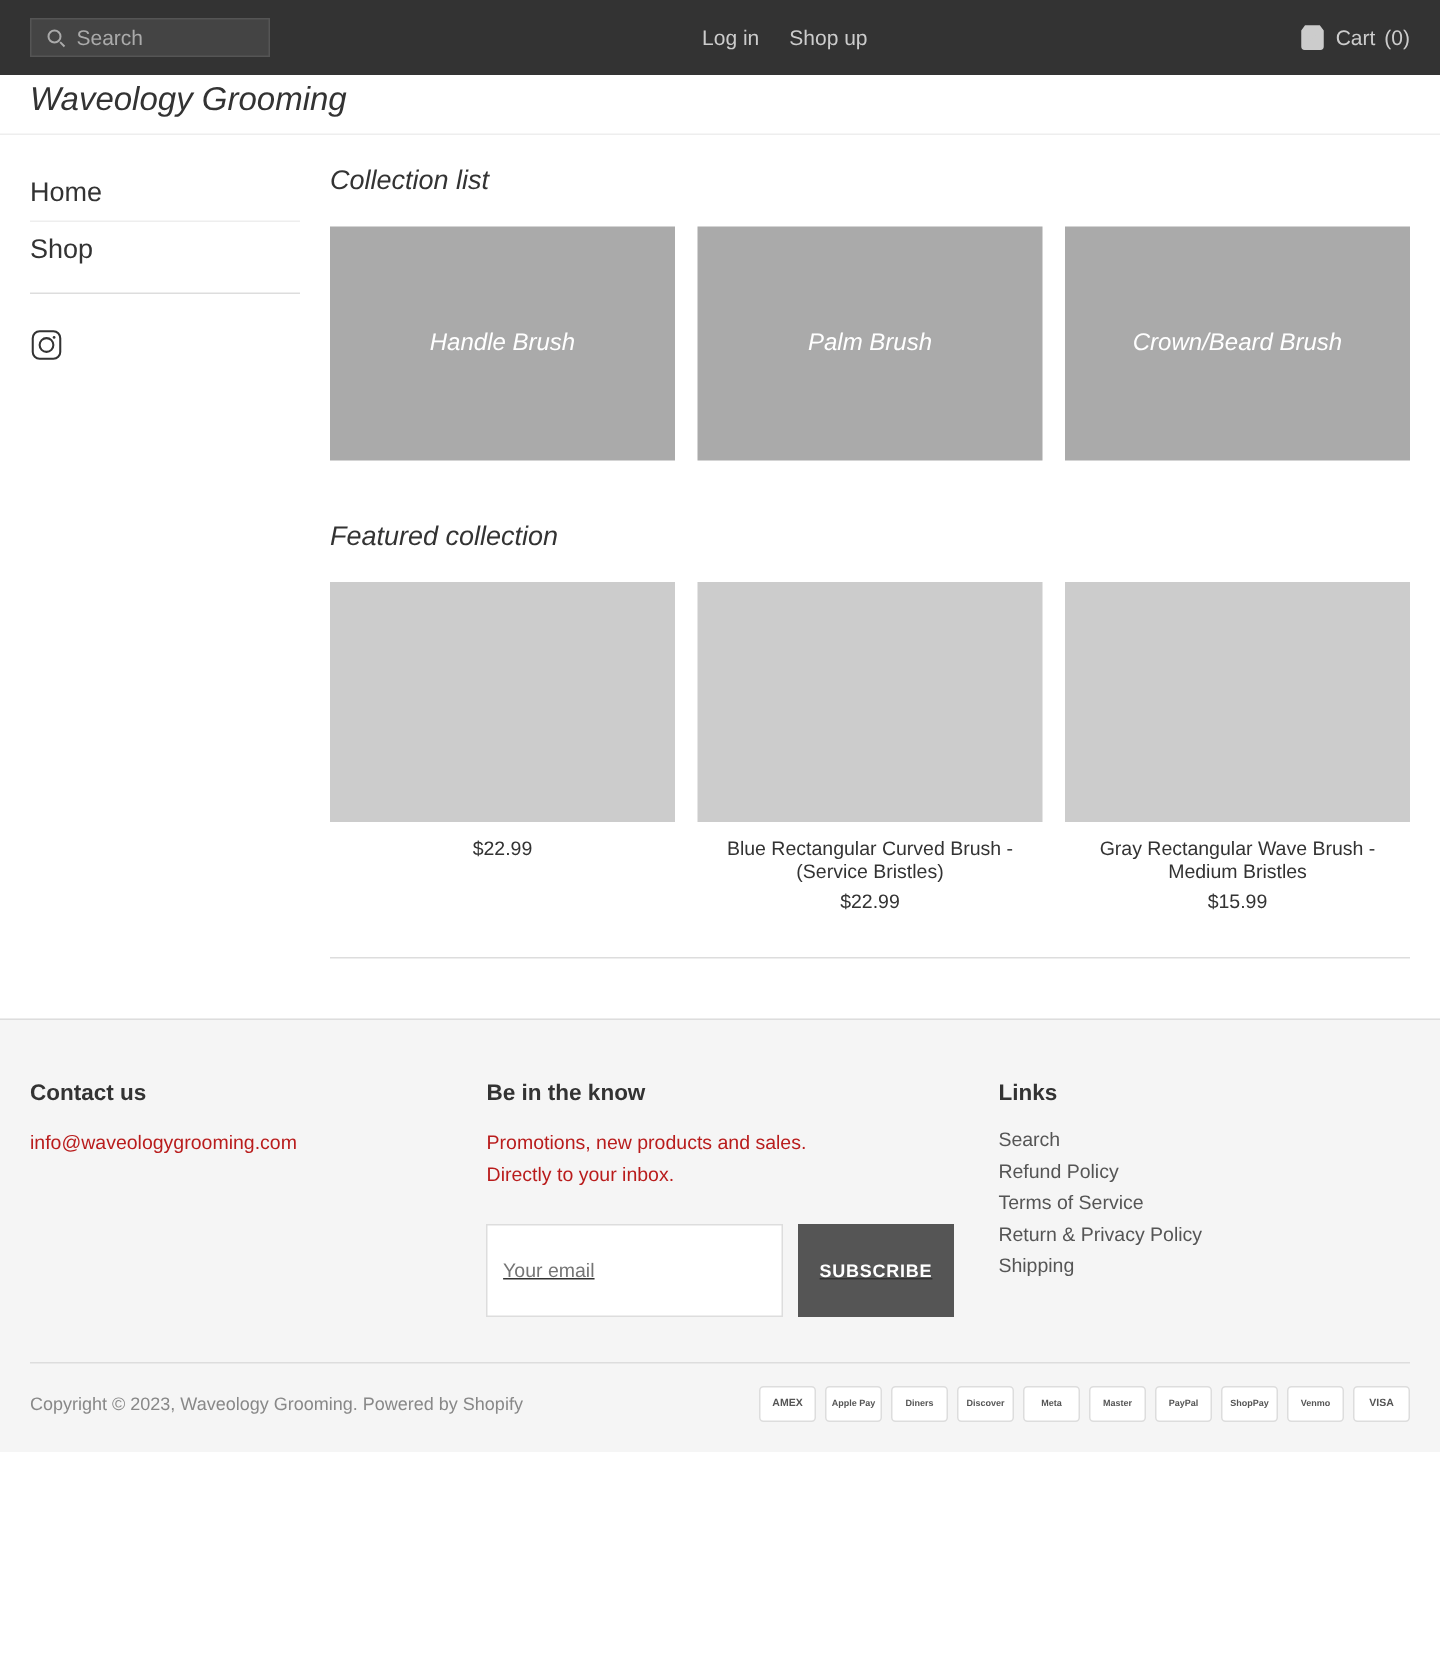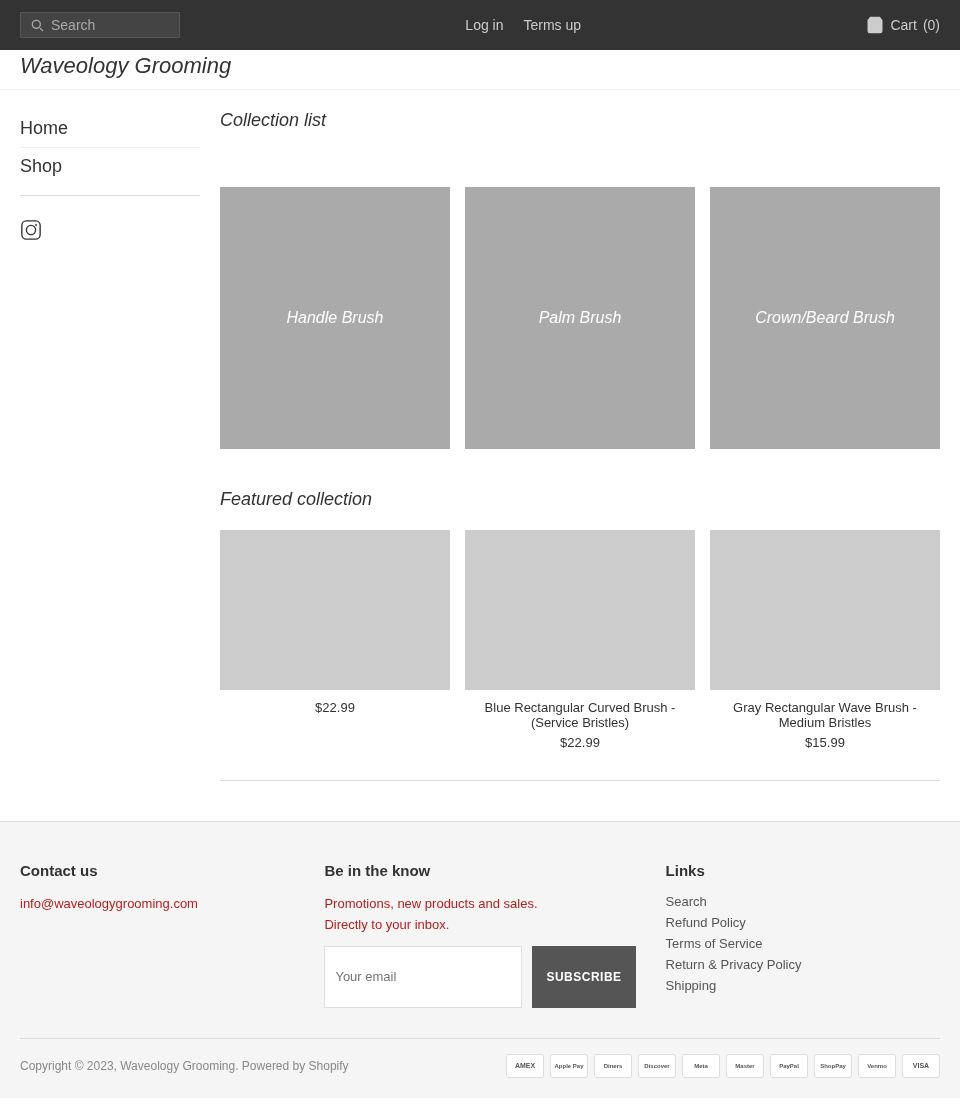--- a/index.html
+++ b/index.html
@@ -81,26 +81,25 @@
       color: #333;
     }
     .collection-grid {
       display: grid;
       grid-template-columns: repeat(3, 1fr);
       gap: 15px;
       margin-bottom: 40px;
     }
     .collection-card {
       background: #aaa;
-      height: 262px;
+      height: 156px;
       display: flex;
       align-items: center;
       justify-content: center;
       cursor: pointer;
-      margin-top: 36px;
     }
     .collection-card-title {
       color: #fff;
       font-size: 16px;
       font-style: italic;
       text-align: center;
     }
 
     
     .featured-grid {
@@ -154,21 +153,21 @@
       color: #b91c1c;
       line-height: 1.6;
     }
     .footer-link {
       display: block;
       font-size: 13px;
       color: #555;
       text-decoration: none;
       margin-bottom: 6px;
     }
-    .email-form { display: flex; gap: 10px; margin-top: 10px; }
+    .email-form { display: flex; gap: 10px; margin-top: 22px; text-decoration: underline; }
     .email-input {
       flex: 1;
       padding: 8px 10px;
       border: 1px solid #ddd;
       font-size: 13px;
       outline: none;
       color: #555;
     }
     .subscribe-button {
       background: #555;
@@ -210,21 +209,21 @@
   <div class="top-bar-left">
     <form class="search-form">
       <svg class="search-icon-svg" viewBox="0 0 24 24">
           <path d="M21 21l-4.35-4.35M17 11A6 6 0 1 1 5 11a6 6 0 0 1 12 0z" stroke="#aaa" stroke-width="2" fill="none"></path>
         </svg>
       <input class="search-input" type="text" placeholder="Search" style="">
     </form>
   </div>
   <div class="top-bar-center">
     <a href="#" class="top-bar-link">Log in</a>
-    <a href="#" class="top-bar-link">Terms up</a>
+    <a href="#" class="top-bar-link">Shop up</a>
   </div>
   <a href="#" class="cart-link">
     <svg class="cart-icon-svg" viewBox="0 0 24 24" fill="none" stroke="#ccc" stroke-width="2">
         <path d="M6 2L3 6v14a2 2 0 0 0 2 2h14a2 2 0 0 0 2-2V6l-3-4z"></path>
         <line x1="3" y1="6" x2="21" y2="6"></line>
         <path d="M16 10a4 4 0 0 1-8 0"></path>
       </svg>
     <span>Cart</span>
     <span>(0)</span>
   </a>

